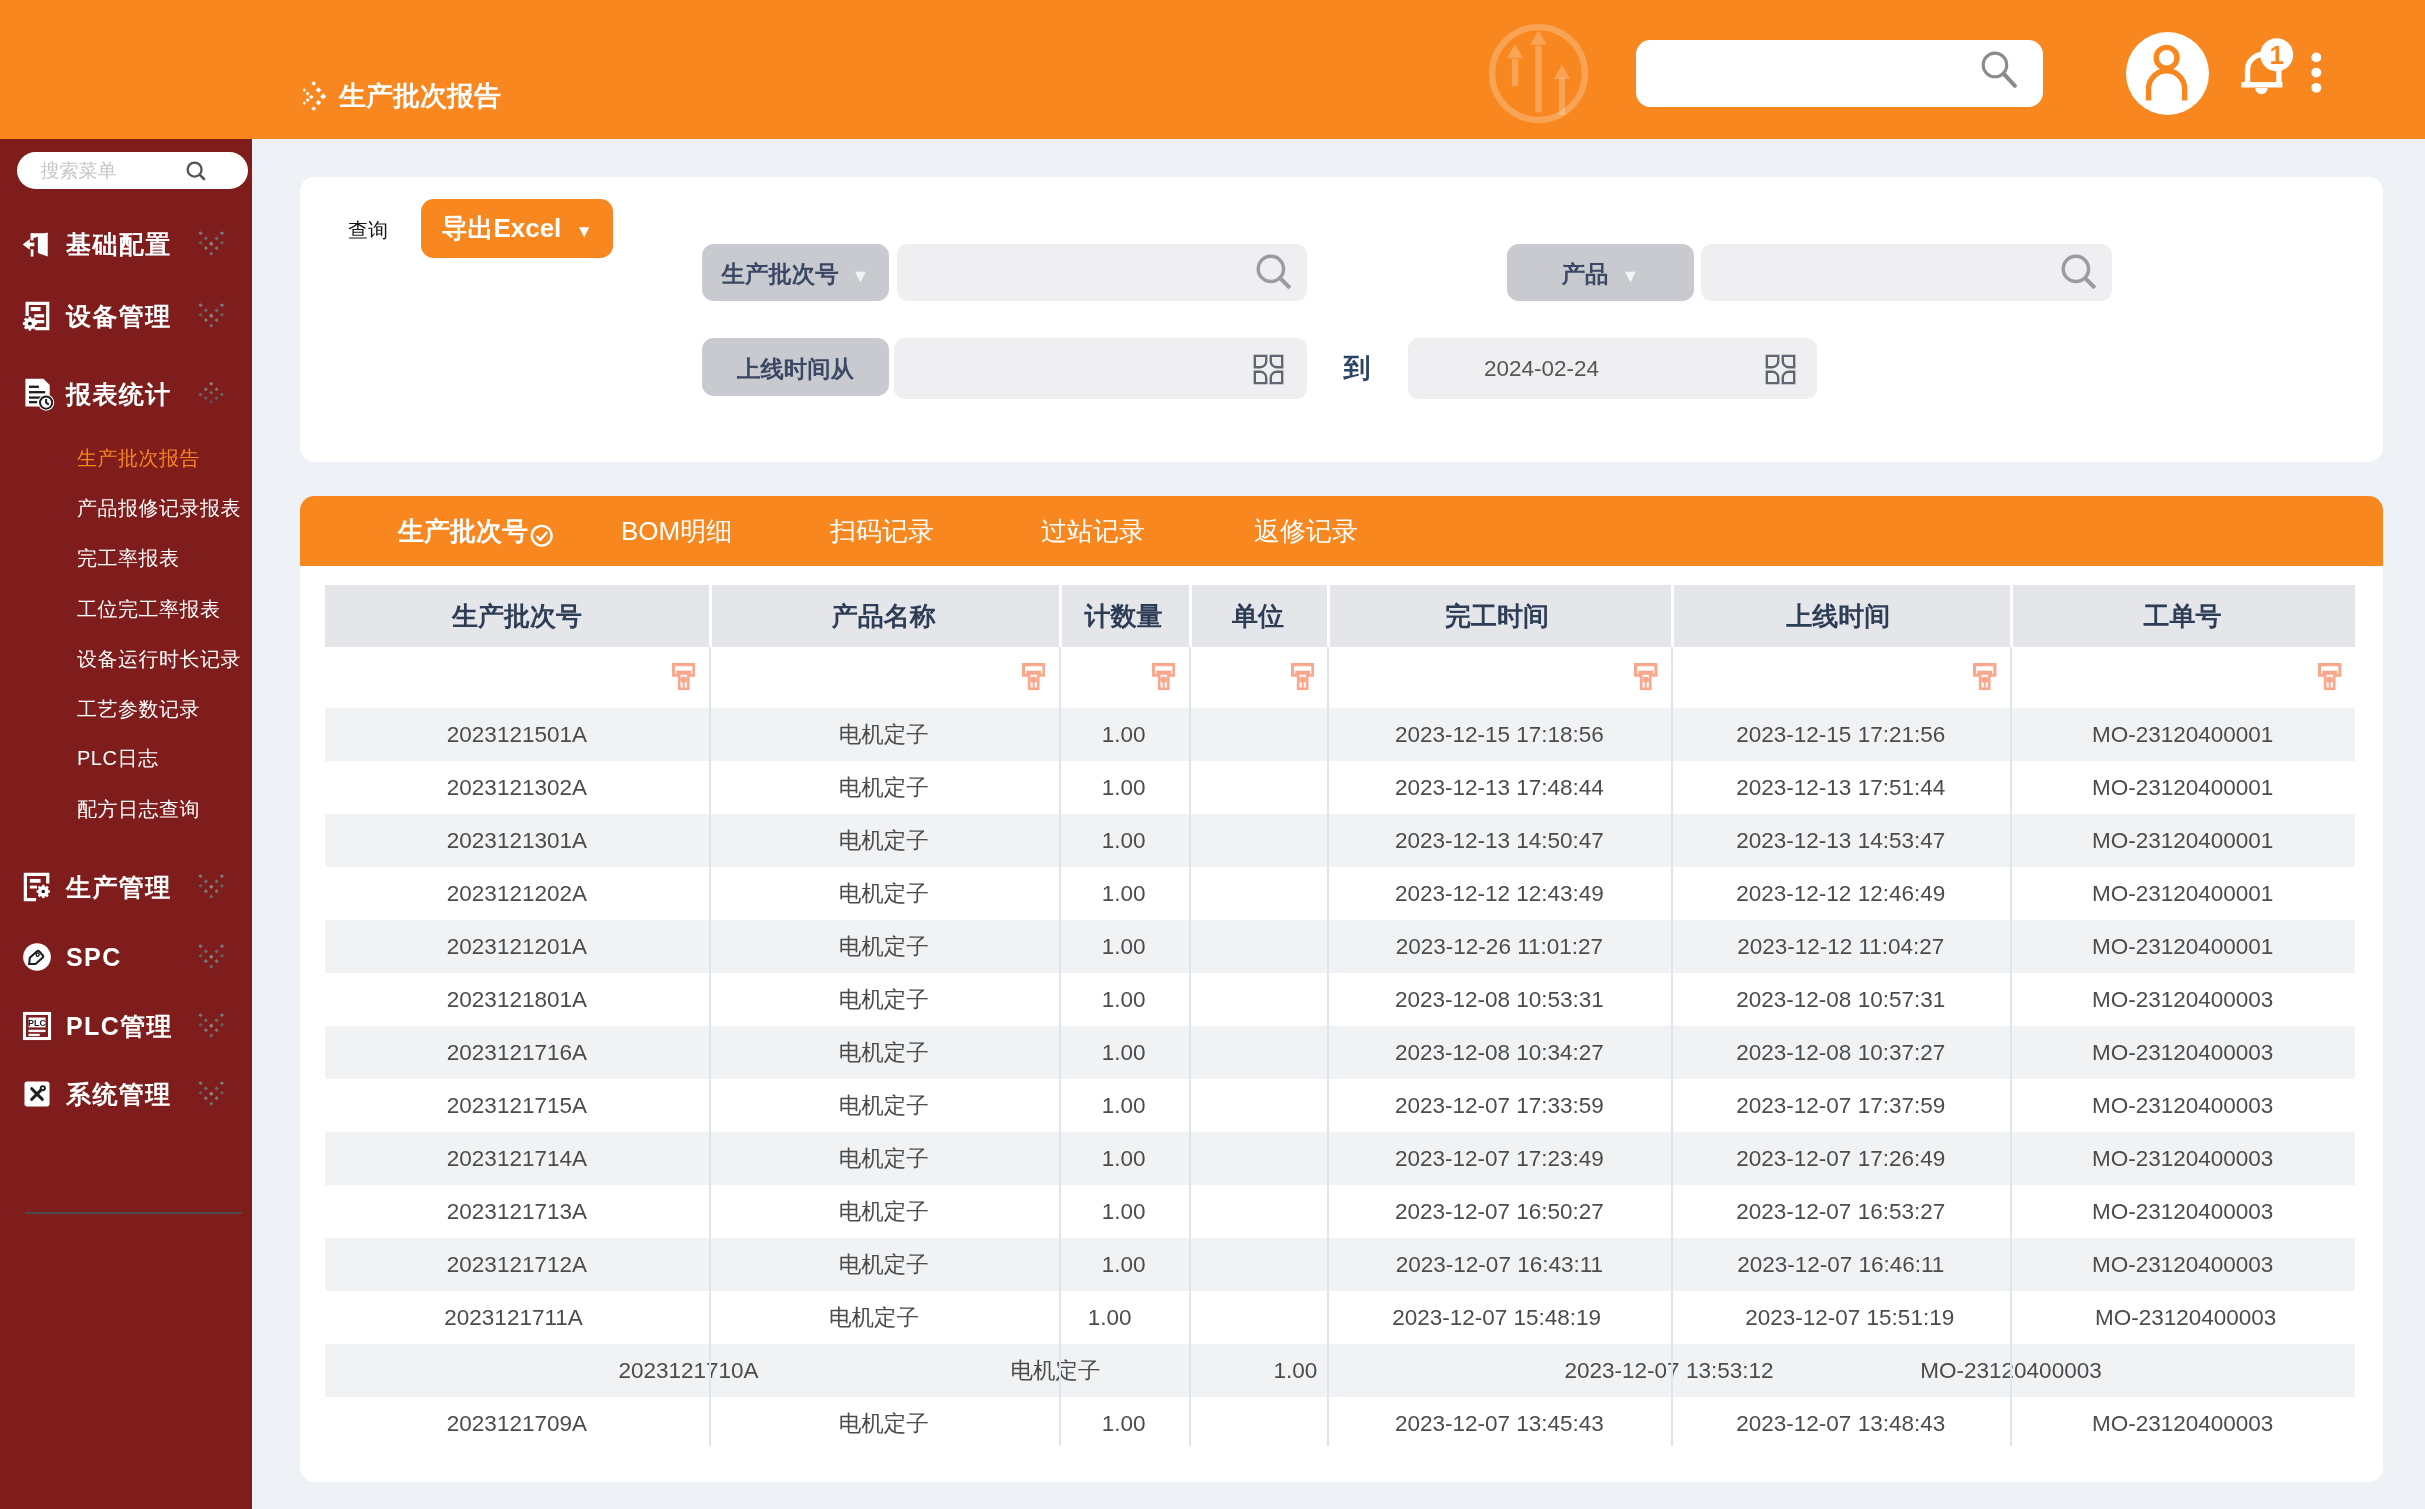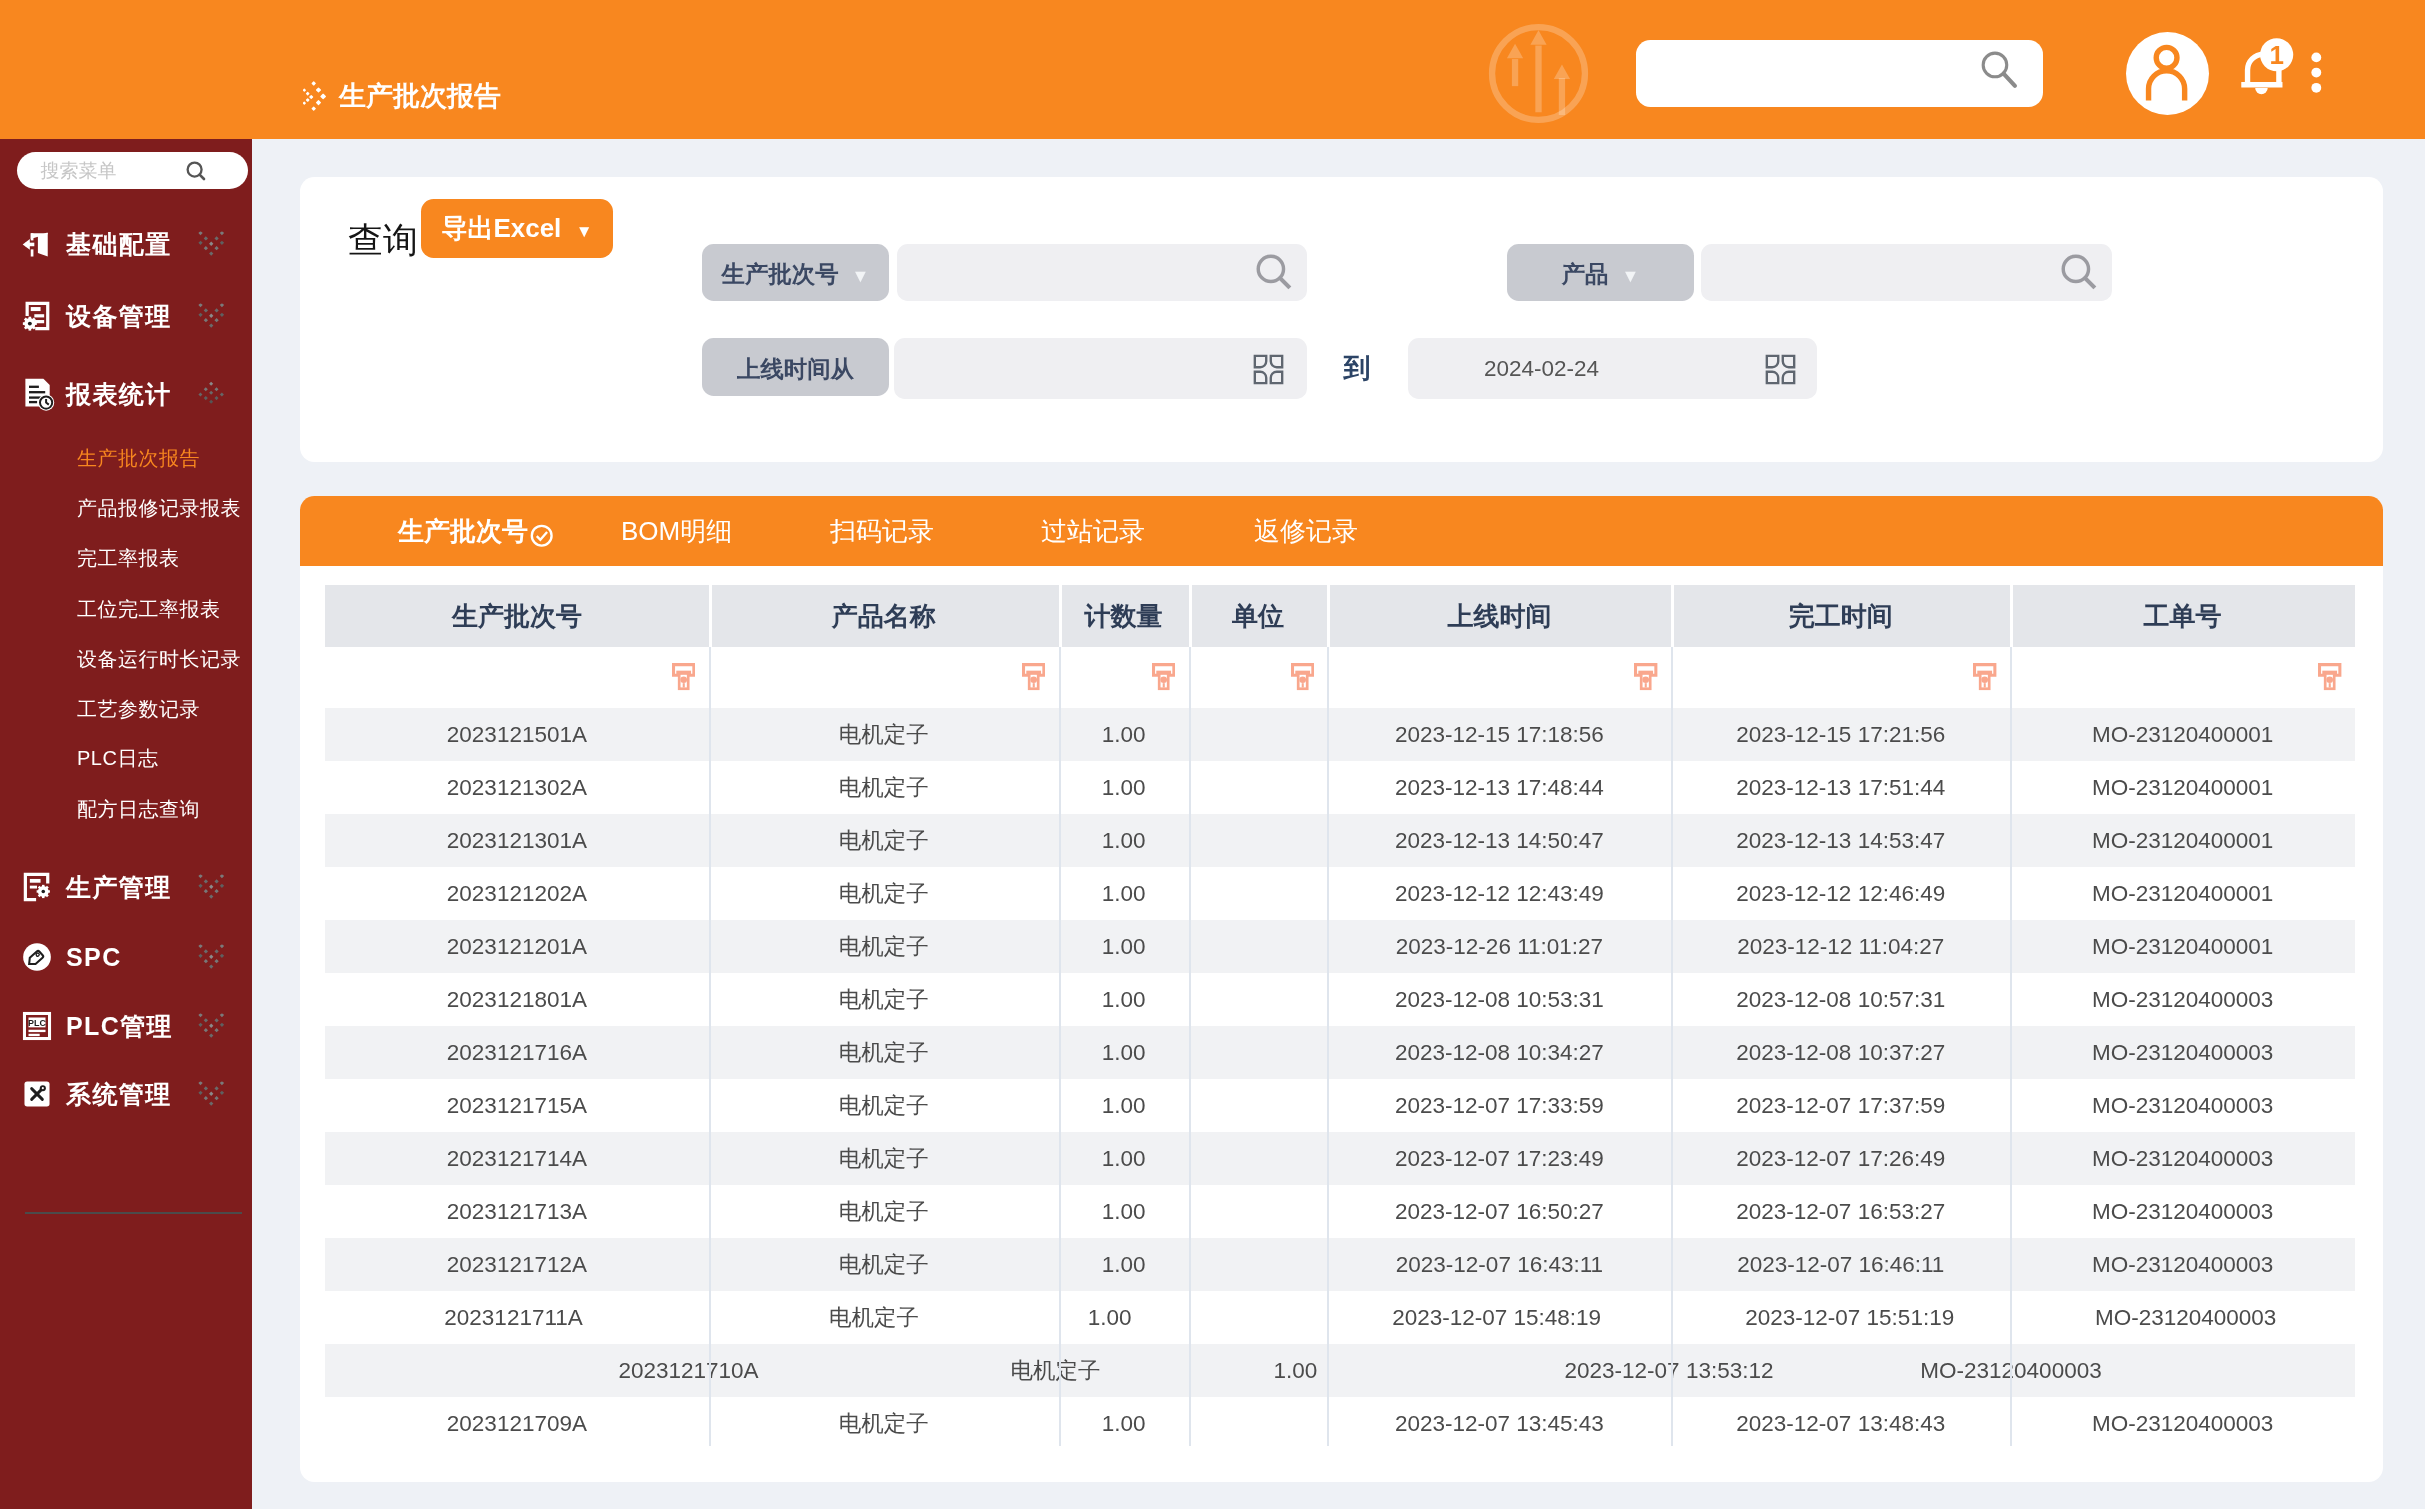--- a/index.html
+++ b/index.html
@@ -15,21 +15,21 @@
 .mitem .txt{position:absolute;left:66px;top:50%;transform:translateY(-50%);letter-spacing:1.4px;white-space:nowrap;}
 .mitem svg.ic{position:absolute;left:20px;top:50%;transform:translateY(-50%);}
 .mitem svg.chev{position:absolute;left:198px;top:50%;transform:translateY(-50%);}
 .sitem{left:77px;height:32px;color:#fff;font-size:20px;line-height:32px;white-space:nowrap;letter-spacing:0.5px;}
 #sdivider{left:25px;top:1073px;width:217px;height:1.8px;background:#4b4b4b;}
 #main{left:252px;top:139px;width:2174px;height:1370px;}
 #fcard{left:48px;top:38px;width:2083px;height:285px;background:#fff;border-radius:14.4px;}
 #tcard{left:48px;top:357px;width:2083px;height:986px;background:#fff;border-radius:14.4px;}
 #tabbar{left:0;top:0;width:2083px;height:70px;background:#f8871f;border-radius:14.4px 14.4px 0 0;color:#fff;font-size:26px;}
 .tab{position:absolute;top:0;height:70px;line-height:70px;white-space:nowrap;}
-#qlabel{left:48px;top:40px;font-size:35px;color:#151515;font-weight:500;}
+#qlabel{left:48px;top:40px;font-size:20px;color:#151515;font-weight:500;}
 #exbtn{left:121px;top:21.6px;width:192px;height:59px;background:#f8871f;border-radius:12.6px;color:#fff;font-size:26px;font-weight:bold;text-align:center;line-height:59px;}
 .chip{background:#c8cad0;border-radius:11.7px;padding-top:1.8px;color:#3b4863;font-weight:bold;font-size:23.4px;text-align:center;}
 .ginput{background:#efeff2;border-radius:10.8px;}
 .navy{color:#2c4466;font-weight:bold;}
 .trow{display:flex;}
 .hcell{background:#e4e6ea;color:#2e3d56;font-weight:bold;font-size:26px;text-align:center;line-height:62px;height:62px;}
 .fcell{height:61px;position:relative;}
 .fcell svg{position:absolute;right:13.5px;top:16px;}
 .dcell{font-size:22.5px;color:#4b4b4b;text-align:center;height:53px;line-height:53px;}
 .rodd{background:#f1f2f4;justify-content:center;}
@@ -334,22 +334,22 @@
 <svg class="abs" style="left:230px;top:28px" width="23.4" height="23.4" viewBox="0 0 26 26">
 <circle cx="13" cy="13" r="11" fill="none" stroke="#fff" stroke-width="2.6"></circle>
 <path d="M7.5 13.5 L11.5 17.5 L19 9" fill="none" stroke="#fff" stroke-width="2.6"></path>
         </svg>
 <div class="abs" style="left:25px;top:89px;width:2030px">
 <div class="trow">
 <div class="hcell" style="width:384px">生产批次号</div>
 <div class="hcell" style="width:350px">产品名称</div>
 <div class="hcell" style="width:130px">计数量</div>
 <div class="hcell" style="width:139px">单位</div>
+<div class="hcell" style="width:339px">完工时间</div>
 <div class="hcell" style="width:344px">上线时间</div>
-<div class="hcell" style="width:339px">完工时间</div>
 <div class="hcell" style="width:345px">工单号</div>
 </div>
 <div class="trow">
 <div class="fcell" style="width:384px">
               <svg width="23.4" height="29" viewBox="0 0 26 32">
                 <g fill="none" stroke="#f9a78d">
                   <path stroke-width="3.4" d="M7.2 13.4 H1.7 V1.7 H24.3 V13.4 H18.8"></path>
                   <rect stroke-width="3" x="8" y="11.5" width="10" height="17"></rect>
                 </g>
                 <rect x="4.8" y="8.4" width="16.4" height="3.8" fill="#f9a78d"></rect>

